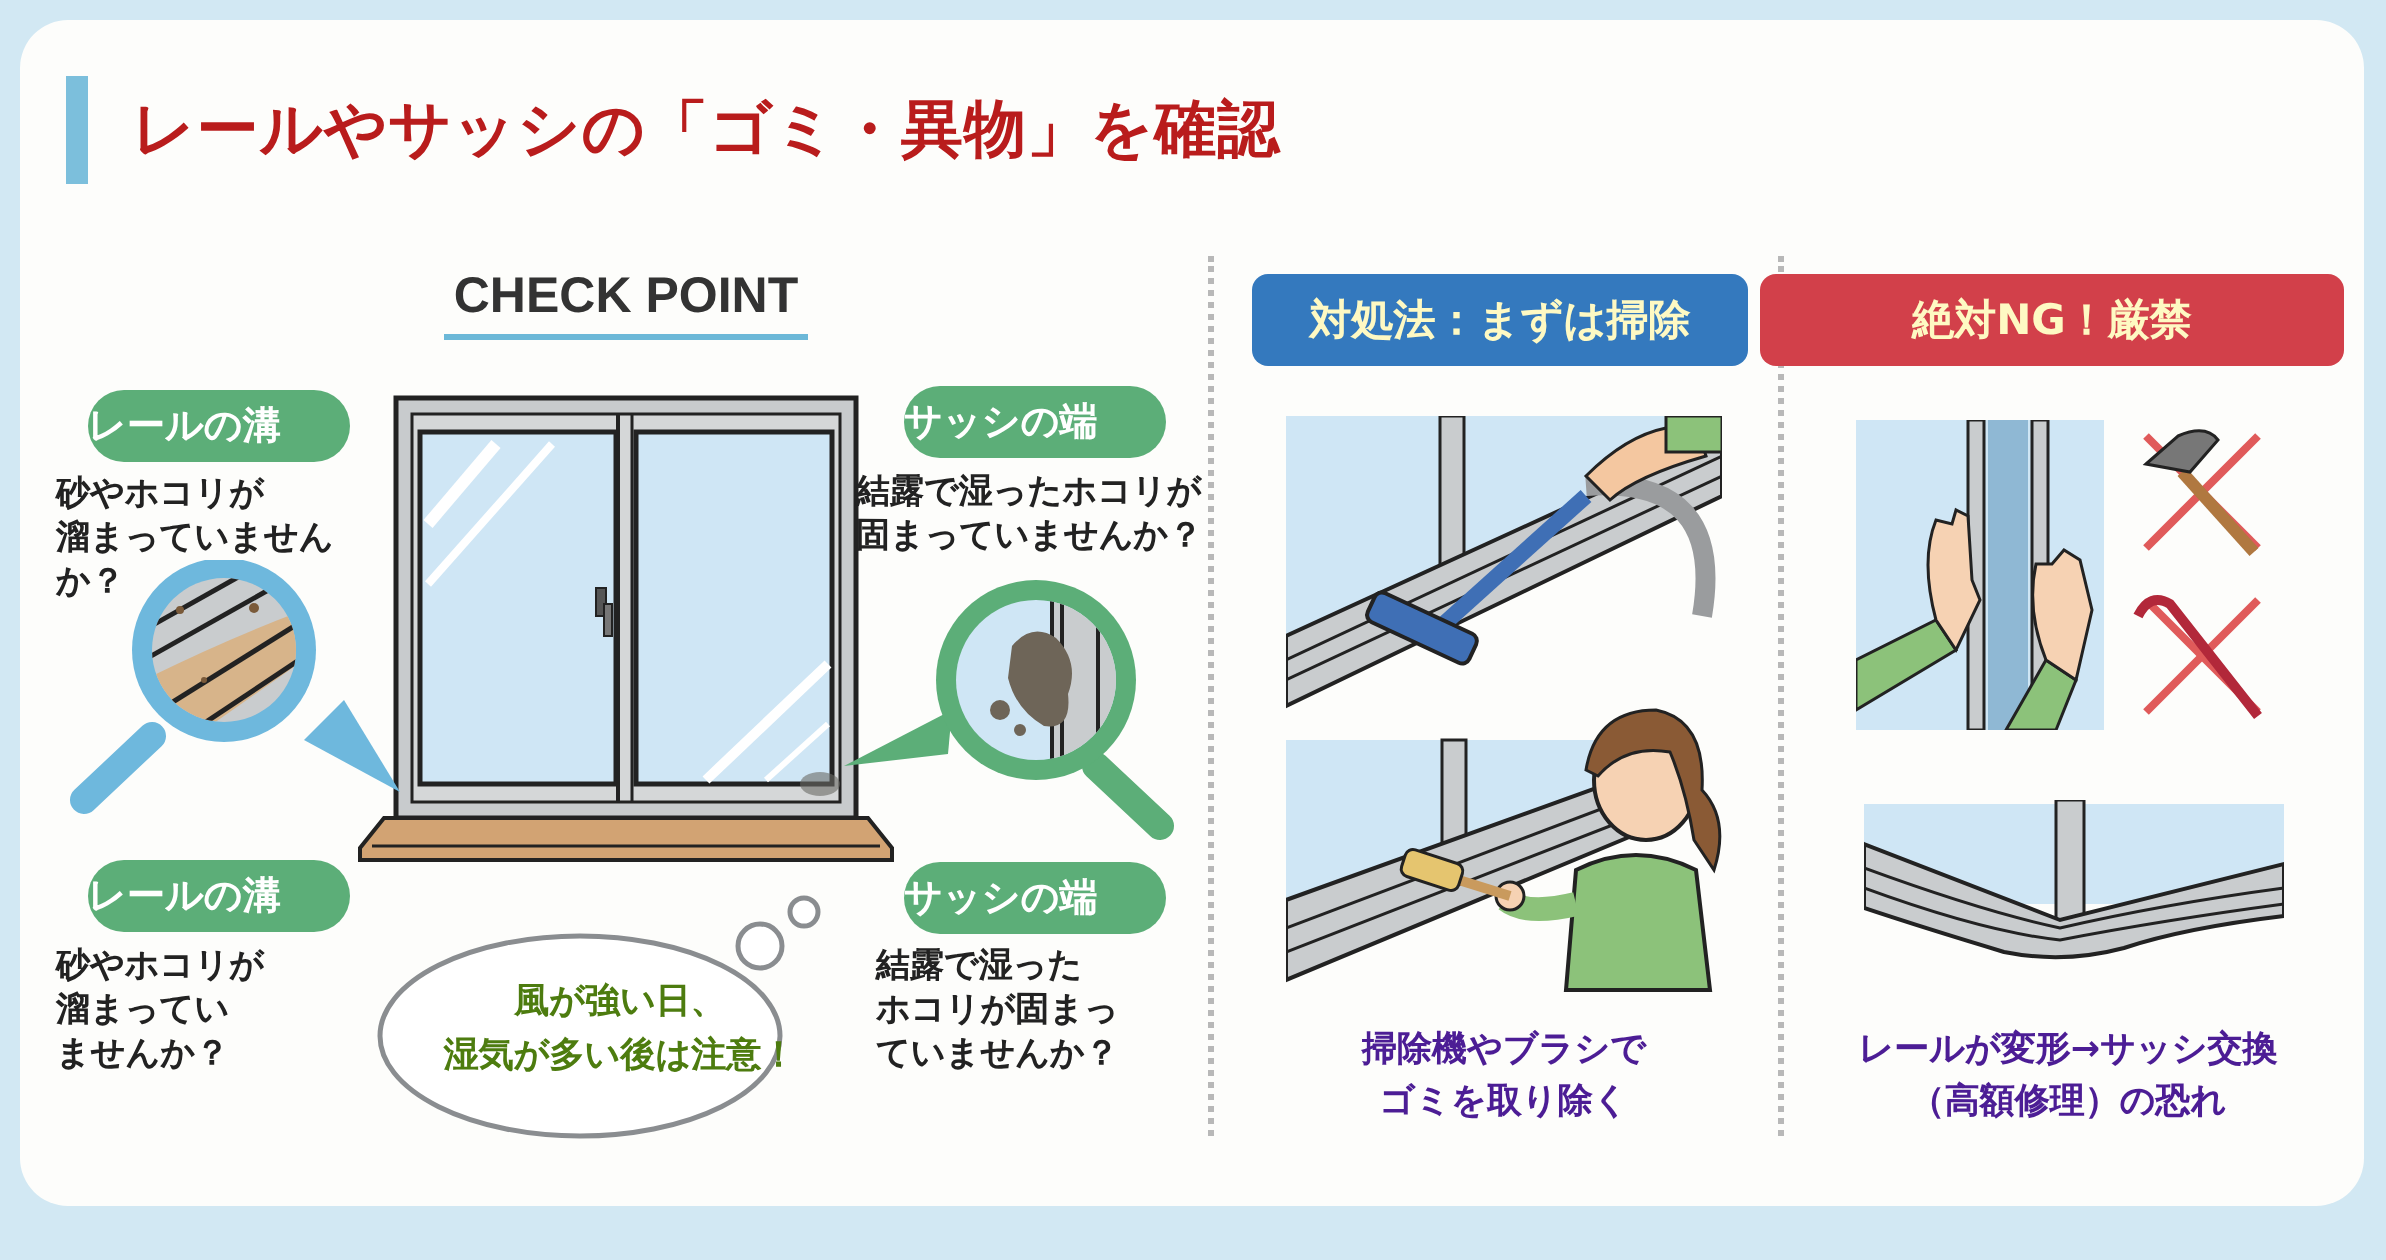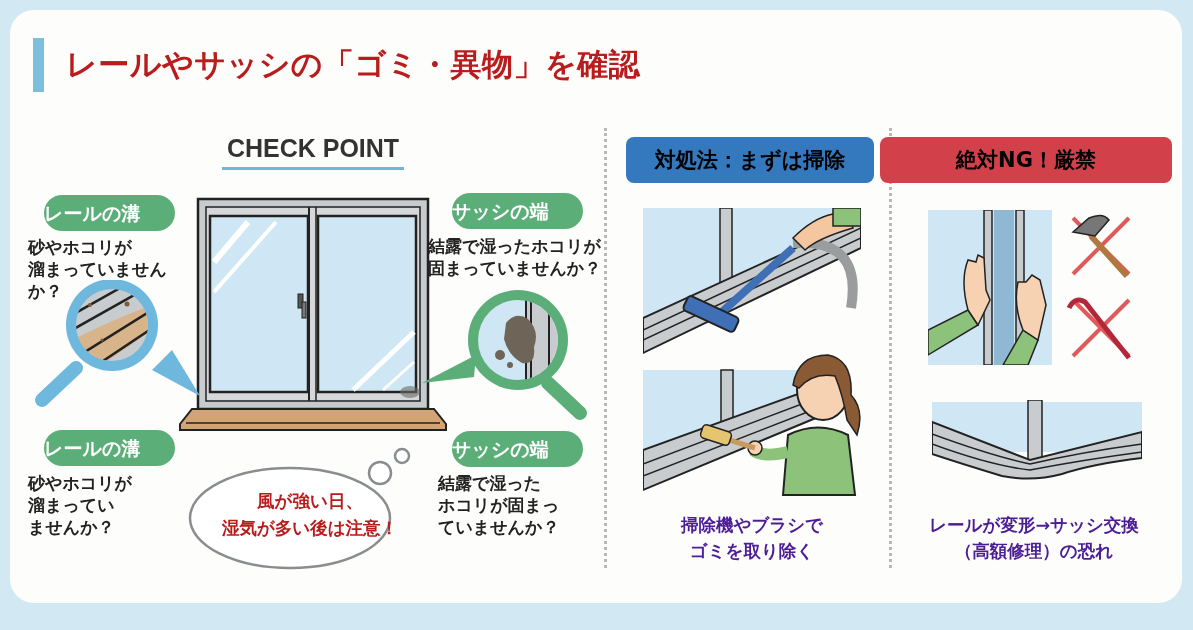--- a/index.html
+++ b/index.html
@@ -7,23 +7,23 @@
   body { background: #d2e8f3; font-family: "DejaVu Sans", sans-serif; color: #222; position: relative; }
   .card { position: absolute; left: 10px; top: 10px; width: 1172px; height: 593px; background: #fdfdfb; border-radius: 24px; }
   .title-bar { position: absolute; left: 33px; top: 38px; width: 11px; height: 54px; background: #7cbfdc; }
   .title { position: absolute; left: 66px; top: 44px; font-size: 31px; font-weight: bold; color: #b91c1c; letter-spacing: 0.5px; white-space: nowrap; }
   .abs { position: absolute; }
   .check-title { position: absolute; left: 220px; top: 134px; width: 186px; text-align: center; font-family: "Liberation Sans", sans-serif; font-weight: bold; font-size: 25px; color: #333; }
   .check-underline { position: absolute; left: 222px; top: 167px; width: 182px; height: 3px; background: #6cb8d8; }
   .pill { position: absolute; height: 36px; border-radius: 18px; background: #5cae78; color: #fff; font-weight: bold; font-size: 19px; text-align: left; line-height: 36px; }
   .q { position: absolute; text-align: left; font-weight: bold; font-size: 17px; line-height: 22px; color: #222; }
   .divider { position: absolute; top: 128px; width: 0; height: 440px; border-left: 3px dotted #b8b8b8; }
-  .head-btn { position: absolute; height: 46px; border-radius: 8px; color: #000000; font-weight: bold; font-size: 21px; line-height: 46px; text-align: center; }
+  .head-btn { position: absolute; height: 46px; border-radius: 8px; color: #fef9c3; font-weight: bold; font-size: 21px; line-height: 46px; text-align: center; }
   .caption { position: absolute; text-align: center; font-weight: bold; font-size: 17.5px; line-height: 26px; color: #4c1d95; }
-  .bubble-text { position: absolute; left: 190px; top: 488px; width: 258px; text-align: center; font-weight: bold; font-size: 17.5px; line-height: 27px; color: #b91c1c; }
+  .bubble-text { position: absolute; left: 190px; top: 488px; width: 258px; text-align: center; font-weight: bold; font-size: 17.5px; line-height: 27px; color: #4d7c0f; }
 </style>
 </head>
 <body>
 
 <div class="card"></div>
 
 <div class="title-bar"></div>
 <div class="title">レールやサッシの「ゴミ・異物」を確認</div>
 
 <div class="check-title">CHECK POINT</div>

